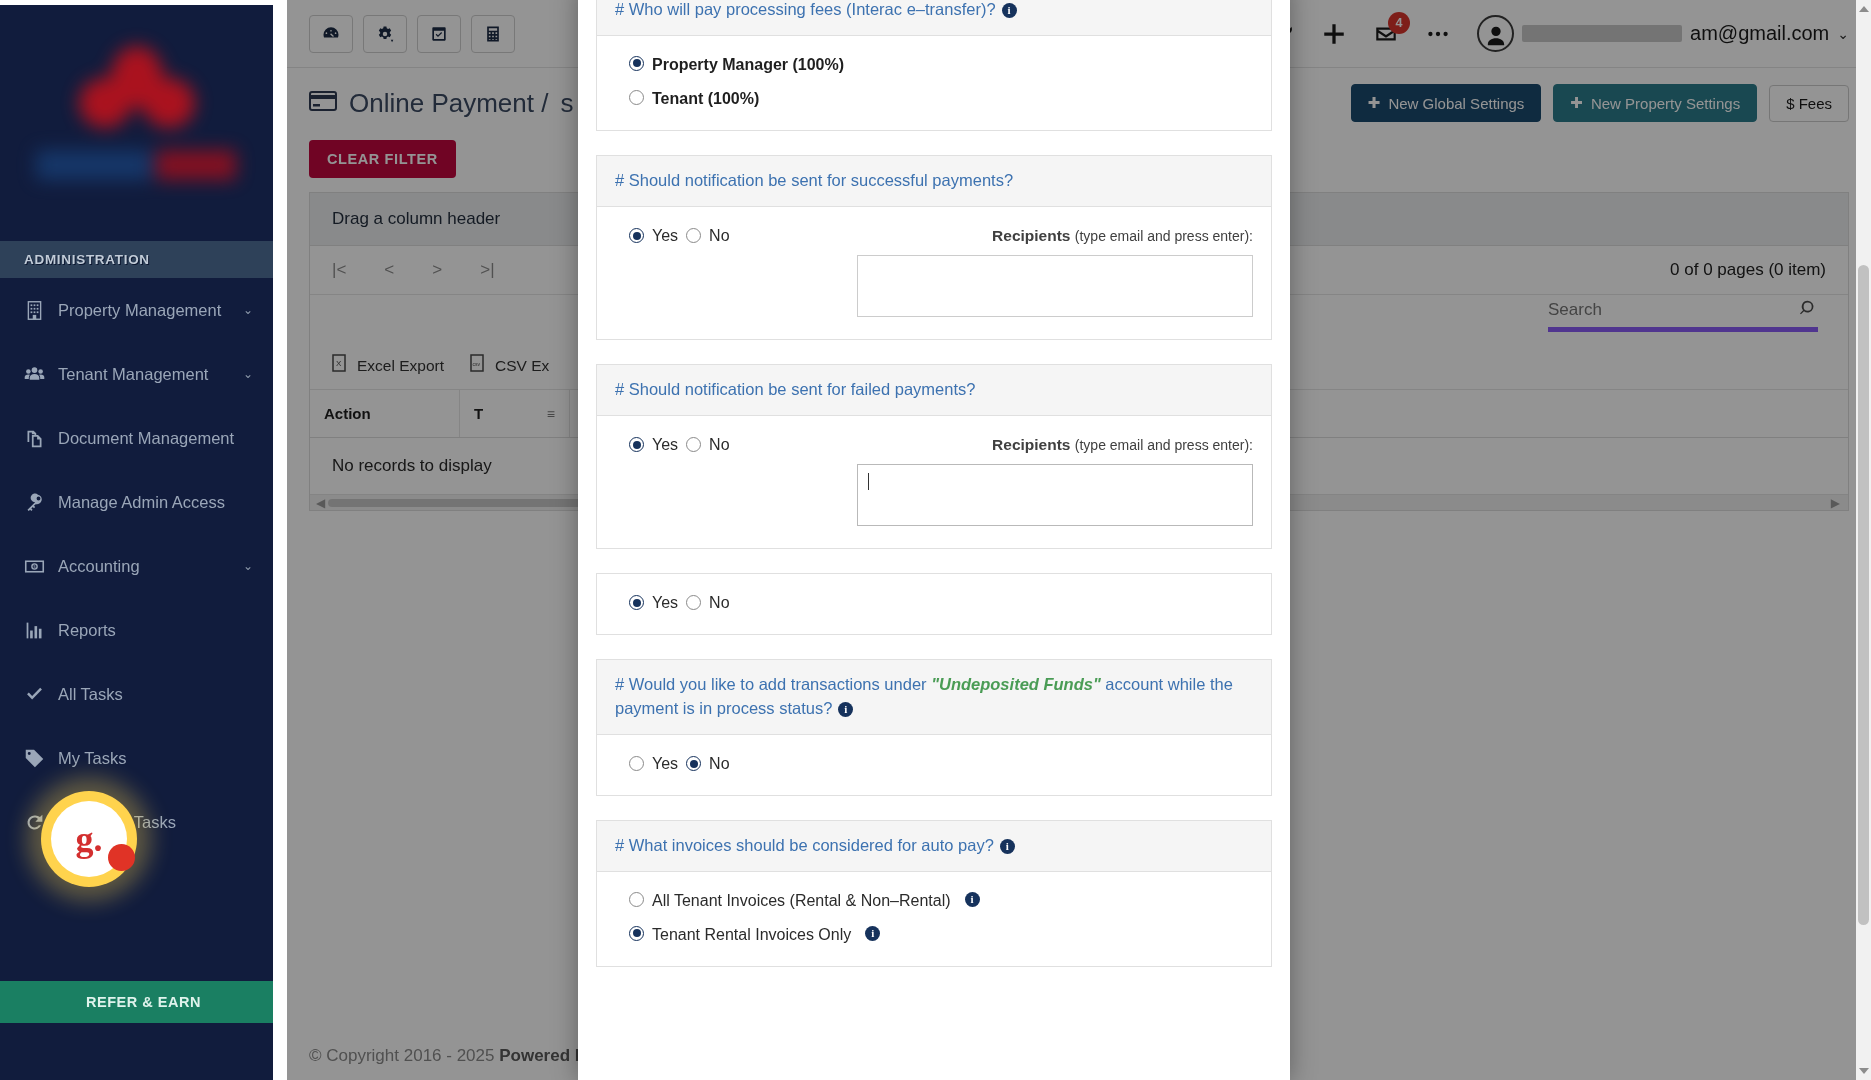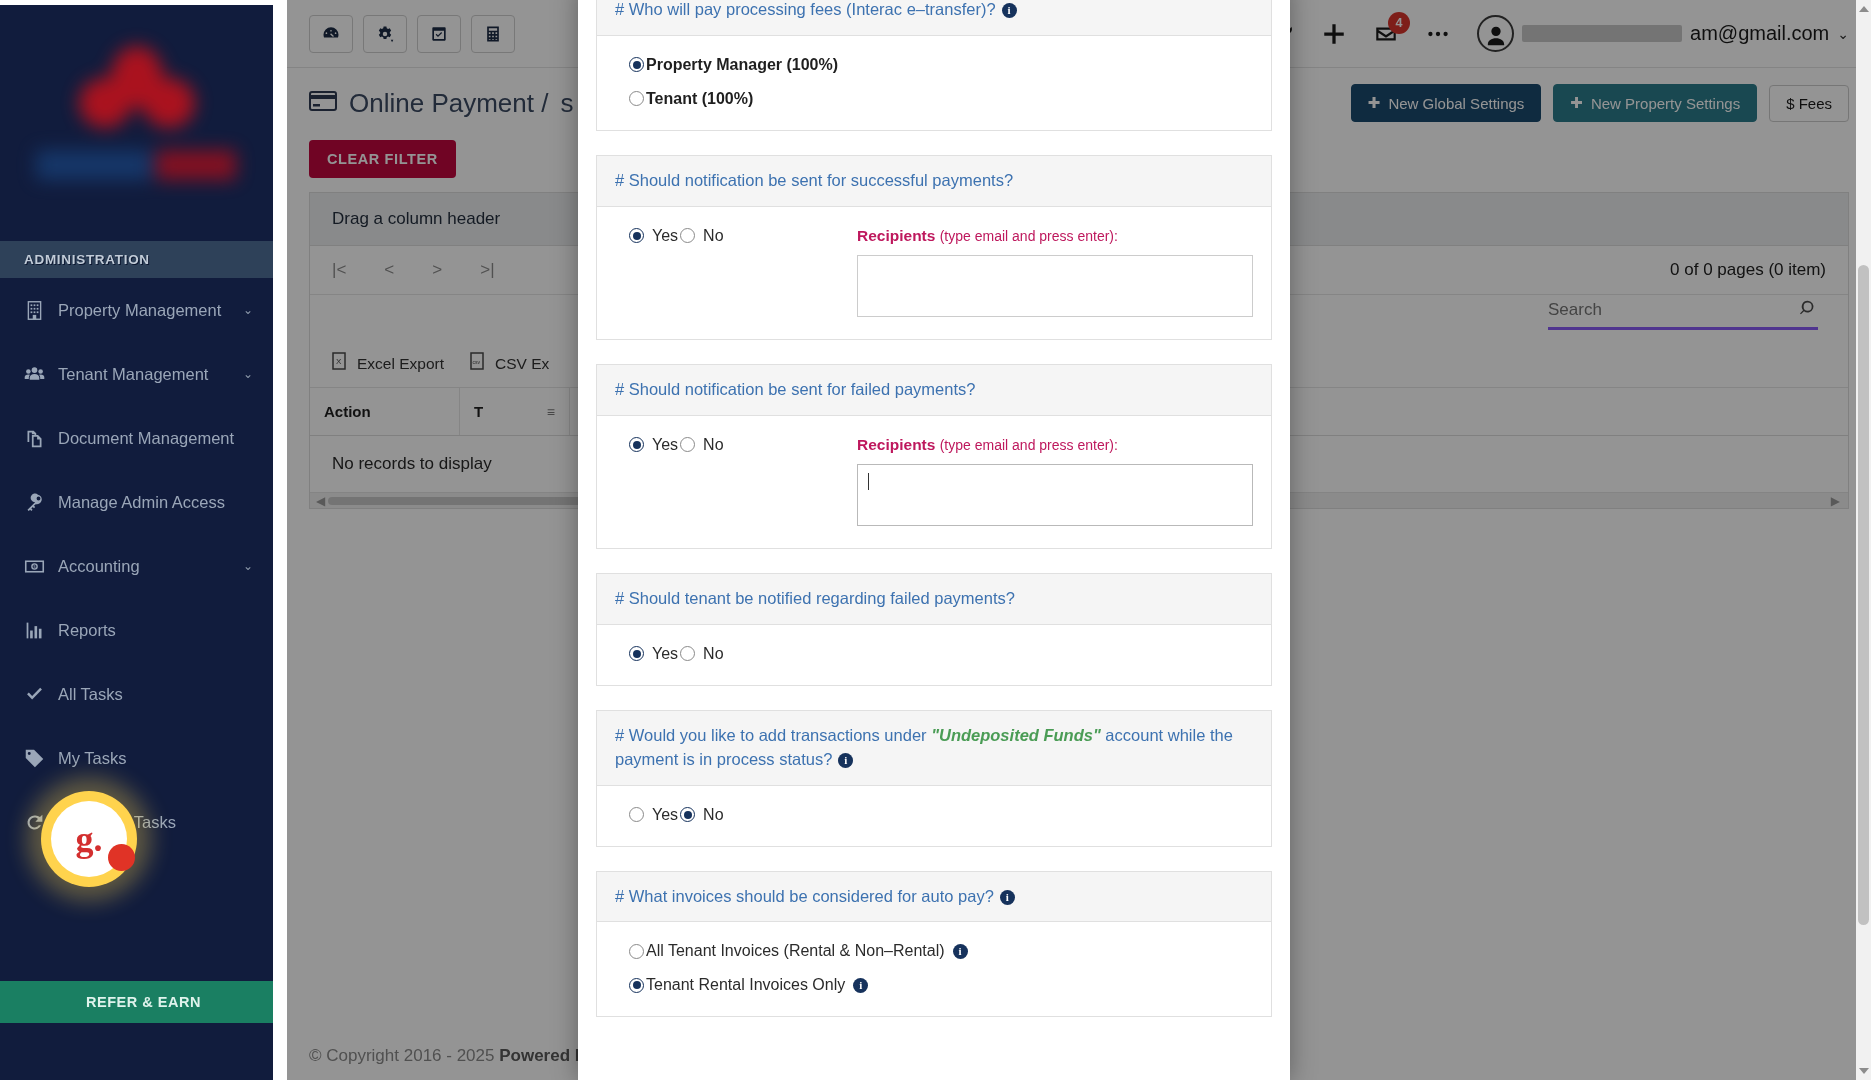--- a/index.html
+++ b/index.html
@@ -135,21 +135,21 @@
   .th {
     padding: 15px 14px; font-size: 15px; font-weight: bold; color: #1f1f1f;
     border-right: 1px solid #e6e6e6; display:flex; align-items:center; justify-content:space-between; gap:10px;
   }
   .th .filt { color:#7b7b7b; font-size: 14px; }
   .norecords { padding: 18px 22px; font-size: 17px; color: #2a2a2a; }
   .hscroll { height: 16px; background:#f0f0f0; position:relative; border-top:1px solid #e4e4e4;}
   .hscroll .thumb { position:absolute; left: 18px; top:4px; height:8px; width: 940px; background:#c9c9c9; border-radius:4px;}
   .hscroll .arr { position:absolute; top:1px; color:#9a9a9a; font-size:12px;}
   .searchrow { display:flex; justify-content: flex-end; padding: 4px 30px 10px 30px;}
-  .searchbox { display:flex; align-items:center; gap: 10px; border-bottom: 3px solid #8b5cf6; width: 270px; padding-bottom: 6px;}
+  .searchbox { display:flex; align-items:center; gap: 10px; border-bottom: 5px solid #8b5cf6; width: 270px; padding-bottom: 6px;}
   .searchbox input { border:none; outline:none; font-size: 17px; color:#7a7a7a; width: 100%; background:transparent; font-family:"Liberation Sans",sans-serif;}
   .searchbox svg { width: 18px; height:18px; fill:#4a4a4a;}
   .footer-copy { position:absolute; left: 22px; bottom: 14px; font-size: 17px; color:#8b8b8b; }
   .footer-copy b { color:#5a5a5a; }
 
   
   .overlay {
     position: absolute; left: 287px; top: 0; right: 0; bottom: 0;
     background: rgba(0,0,0,.42); z-index: 20;
   }
@@ -162,39 +162,39 @@
   }
   .modal-body { padding: 0 18px; }
   .q-card { border: 1px solid #e0e0e0; margin-bottom: 24px; background:#fff; }
   .q-head {
     background: #f5f5f5; border-bottom: 1px solid #e0e0e0;
     padding: 13px 18px; color: #3d72b0; font-size: 16.5px; line-height: 1.45;
   }
   .q-head .em { color: #4a9c55; font-style: italic; font-weight: bold; }
   .q-body { padding: 20px 18px 22px 18px; display:flex; gap: 20px; }
   .radio-col { min-width: 222px; padding-left: 14px; }
-  .radio-line { display:flex; align-items:center; gap: 2px; margin-bottom: 16px; }
+  .radio-line { display:flex; gap: 8px; margin-bottom: 16px; }
   .radio-line:last-child { margin-bottom: 0; }
   .radio-inline { display:flex; align-items:center; gap: 8px; }
   .radio {
     width: 15px; height: 15px; border-radius: 50%; border: 1.5px solid #8a8a8a;
     background: #fff; flex: 0 0 15px; display:flex; align-items:center; justify-content:center;
   }
   .radio.on { border-color: #16325c; }
   .radio.on::after { content:""; width: 8px; height: 8px; border-radius:50%; background:#16325c; }
   .radio-lbl { font-size: 16px; color: #2b2b2b; }
   .radio-lbl.bold { font-weight: bold; color:#1f1f1f;}
   .info-i {
     display:inline-flex; align-items:center; justify-content:center;
     width: 15px; height: 15px; border-radius: 50%; background: #16325c;
     color:#fff; font-size: 11px; font-weight: bold; font-family:"Liberation Serif",serif;
     margin-left: 6px; vertical-align: 1px;
   }
   .recip-col { flex: 1; }
-  .recip-label { font-size: 15.5px; color: #be185d; font-weight: bold; margin-bottom: 10px; }
+  .recip-label { font-size: 15.5px; color: #404040; font-weight: bold; margin-bottom: 10px; text-align: right; }
   .recip-label .hint { font-weight: normal; font-size: 14px; }
   .recip-input {
     width: 100%; height: 62px; border: 1px solid #ccc; background:#fff;
     padding: 8px 10px; font-size: 15px; outline: none; resize:none;
     font-family: "Liberation Sans", sans-serif; color:#333;
   }
   .recip-input.focused { border-color: #b9b9b9; }
   .caret { display:inline-block; width:1px; height:17px; background:#333; }
 
   
@@ -558,21 +558,20 @@
                 </span>
               </div>
             </div>
             <div class="recip-col">
               <div class="recip-label"><span>Recipients</span> <span class="hint">(type email and press enter):</span></div>
               <div class="recip-input focused"><span class="caret"></span></div>
             </div>
           </div>
         </div>
         <div class="q-card">
-          <div class="q-head"><span># Should tenant be notified regarding failed payments?</span></div>
           <div class="q-body">
             <div class="radio-col">
               <div class="radio-line">
                 <span class="radio-inline">
                   <span class="radio on"></span>
                   <span class="radio-lbl">Yes</span>
                 </span>
                 <span class="radio-inline">
                   <span class="radio"></span>
                   <span class="radio-lbl">No</span>

